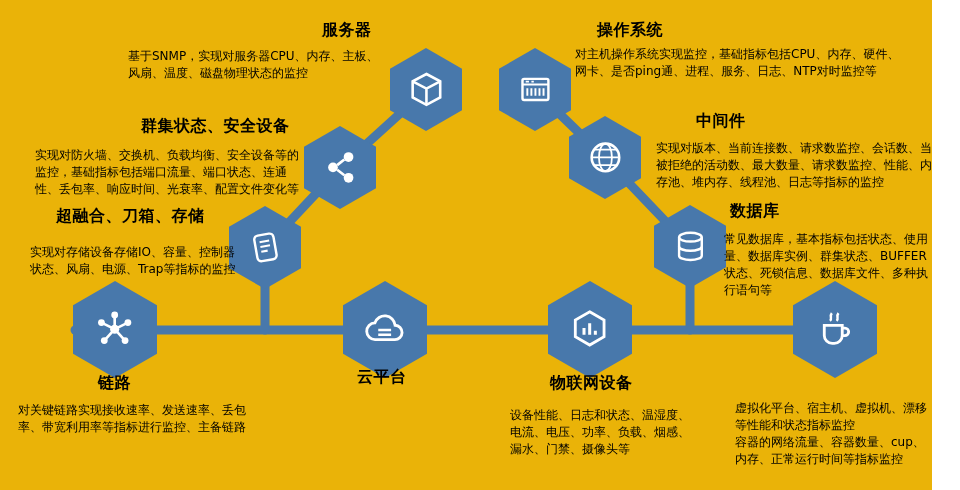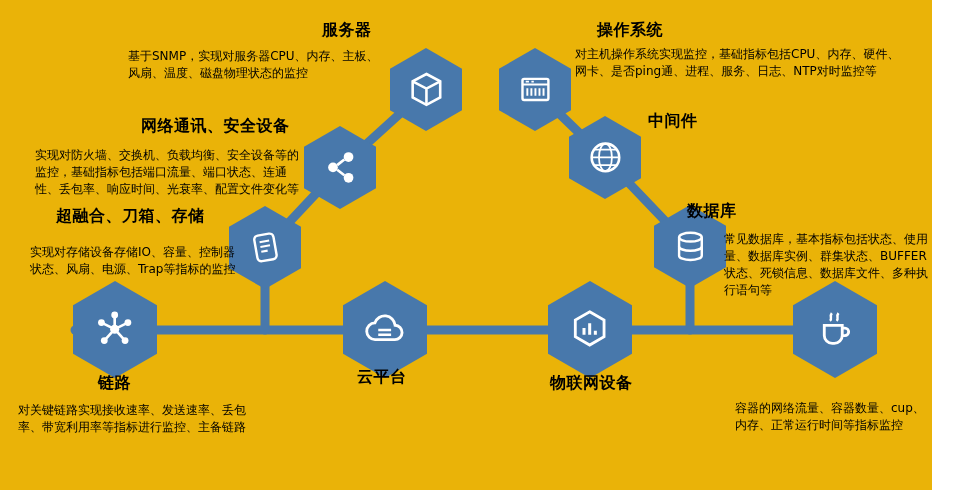--- a/index.html
+++ b/index.html
@@ -10,21 +10,21 @@
   .lines path { stroke:var(--accent,#4878ab); stroke-width:9; fill:none;
                 stroke-linecap:round; stroke-linejoin:round; }
   .hex { position:absolute; background:var(--accent,#4878ab); color:var(--icon,#fff);
          display:flex; align-items:center; justify-content:center;
          clip-path:polygon(50% 0,100% 25%,100% 75%,50% 100%,0 75%,0 25%); }
   .hex-branch { width:72px; height:83px; }
   .hex-main   { width:84px; height:97px; }
   .hex svg { width:54%; height:54%; }
   .title { position:absolute; font-size:16px; font-weight:700; white-space:nowrap; letter-spacing:.5px; }
   .desc  { position:absolute; font-size:12px; line-height:1.42; text-align:left; }
-  .desc p + p { margin-top:7px; }
+  .desc p + p { margin-top:0; }
 </style>
 </head>
 <body>
 
 <div class="canvas">
 
   <svg class="lines" viewBox="0 0 960 490">
     <path d="M75 330 H836"></path>
     <path d="M265 330 L265 248 L340 168 L426 90"></path>
     <path d="M690 330 L690 247 L605 158 L535 90"></path>
@@ -51,51 +51,52 @@
   <div class="desc" style="left:575px;top:46px;width:332px">对主机操作系统实现监控，基础指标包括CPU、内存、硬件、网卡、是否ping通、进程、服务、日志、NTP对时监控等</div>
 
   <div class="hex hex-branch" style="left:304px;top:126px">
     <svg viewBox="0 0 24 24">
       <path d="M10 10.6 L14.4 7.1 M10 13.4 L14.4 16.9" stroke="currentColor" stroke-width="1.6" fill="none"></path>
       <circle cx="7.4" cy="12" r="3" fill="currentColor"></circle>
       <circle cx="17" cy="5.6" r="3" fill="currentColor"></circle>
       <circle cx="17" cy="18.4" r="3" fill="currentColor"></circle>
     </svg>
   </div>
-  <div class="title" style="left:141px;top:116px">网络通讯、安全设备</div>
+  <div class="title" style="left:141px;top:116px">群集状态、安全设备</div>
   <div class="desc" style="left:35px;top:147px;width:268px">实现对防火墙、交换机、负载均衡、安全设备等的监控，基础指标包括端口流量、端口状态、连通性、丢包率、响应时间、光衰率、配置文件变化等</div>
 
   <div class="hex hex-branch" style="left:569px;top:116px">
     <svg viewBox="0 0 24 24">
       <circle cx="12" cy="12" r="8.5" fill="none" stroke="currentColor" stroke-width="1.6"></circle>
       <ellipse cx="12" cy="12" rx="4" ry="8.5" fill="none" stroke="currentColor" stroke-width="1.1"></ellipse>
       <path d="M3.5 12h17 M5.2 7.2h13.6 M5.2 16.8h13.6" stroke="currentColor" stroke-width="1.1" fill="none"></path>
     </svg>
   </div>
-  <div class="title" style="left:648px;top:111px">中间件</div>
+  <div class="title" style="left:696px;top:111px">中间件</div>
+  <div class="desc" style="left:656px;top:140px;width:280px">实现对版本、当前连接数、请求数监控、会话数、当被拒绝的活动数、最大数量、请求数监控、性能、内存池、堆内存、线程池、日志等指标的监控</div>
 
   <div class="hex hex-branch" style="left:229px;top:206px">
     <svg viewBox="0 0 24 24">
       <g transform="rotate(-10 12 12)">
         <rect x="6" y="4" width="12" height="16" rx="2.5" fill="none" stroke="currentColor" stroke-width="1.5"></rect>
         <path d="M9 8.2h6 M9 11.2h6 M9 14.2h4" stroke="currentColor" stroke-width="1.3" fill="none"></path>
       </g>
     </svg>
   </div>
   <div class="title" style="left:56px;top:206px">超融合、刀箱、存储</div>
   <div class="desc" style="left:30px;top:244px;width:212px">实现对存储设备存储IO、容量、控制器状态、风扇、电源、Trap等指标的监控</div>
 
   <div class="hex hex-branch" style="left:654px;top:205px">
     <svg viewBox="0 0 24 24">
       <ellipse cx="12" cy="6.3" rx="7" ry="2.7" fill="none" stroke="currentColor" stroke-width="1.5"></ellipse>
       <path d="M5 6.3v11.4c0 1.5 3.1 2.7 7 2.7s7-1.2 7-2.7V6.3" fill="none" stroke="currentColor" stroke-width="1.5"></path>
       <path d="M5 12c0 1.5 3.1 2.7 7 2.7s7-1.2 7-2.7" fill="none" stroke="currentColor" stroke-width="1.5"></path>
     </svg>
   </div>
-  <div class="title" style="left:687px;top:201px">数据库</div>
+  <div class="title" style="left:730px;top:201px">数据库</div>
   <div class="desc" style="left:724px;top:231px;width:214px">常见数据库，基本指标包括状态、使用量、数据库实例、群集状态、BUFFER状态、死锁信息、数据库文件、多种执行语句等</div>
 
   <div class="hex hex-main" style="left:73px;top:281px">
     <svg viewBox="0 0 24 24">
       <path d="M12 12V4.5 M12 12l7-3.5 M12 12l5.5 6 M12 12l-5.5 6 M12 12L5 8.5" stroke="currentColor" stroke-width="1.4" fill="none"></path>
       <circle cx="12" cy="12" r="2.4" fill="currentColor"></circle>
       <circle cx="12" cy="4.5" r="1.8" fill="currentColor"></circle>
       <circle cx="19" cy="8.5" r="1.8" fill="currentColor"></circle>
       <circle cx="17.5" cy="18" r="1.8" fill="currentColor"></circle>
       <circle cx="6.5" cy="18" r="1.8" fill="currentColor"></circle>
@@ -113,25 +114,27 @@
   </div>
   <div class="title" style="left:357px;top:367px">云平台</div>
 
   <div class="hex hex-main" style="left:548px;top:281px">
     <svg viewBox="0 0 24 24">
       <path d="M12 2.8l7.6 4.4v8.8L12 20.4 4.4 16V7.2z" fill="none" stroke="currentColor" stroke-width="1.5"></path>
       <path d="M9 15v-3.6 M12 15V8.8 M15 15v-2.2" stroke="currentColor" stroke-width="1.6" fill="none"></path>
     </svg>
   </div>
   <div class="title" style="left:550px;top:373px">物联网设备</div>
+  <div class="desc" style="left:510px;top:407px;width:184px">设备性能、日志和状态、温湿度、电流、电压、功率、负载、烟感、漏水、门禁、摄像头等</div>
 
   <div class="hex hex-main" style="left:793px;top:281px">
     <svg viewBox="0 0 24 24">
       <path d="M6.5 10h9.5v5.3a4.2 4.2 0 0 1-4.2 4.2h-1.1A4.2 4.2 0 0 1 6.5 15.3Z" fill="none" stroke="currentColor" stroke-width="1.5"></path>
       <path d="M16 11.4h1.4a2 2 0 0 1 0 4H16" fill="none" stroke="currentColor" stroke-width="1.5"></path>
       <path d="M9.5 7.6c1.5-1.2-.5-2.3 1-4.1 M13 7.6c1.5-1.2-.5-2.3 1-4.1" fill="none" stroke="currentColor" stroke-width="1.3"></path>
     </svg>
   </div>
   <div class="desc" style="left:735px;top:400px;width:196px">
+    <p>虚拟化平台、宿主机、虚拟机、漂移等性能和状态指标监控</p>
     <p>容器的网络流量、容器数量、cup、内存、正常运行时间等指标监控</p>
   </div>
 
 </div>
 
 </body></html>

